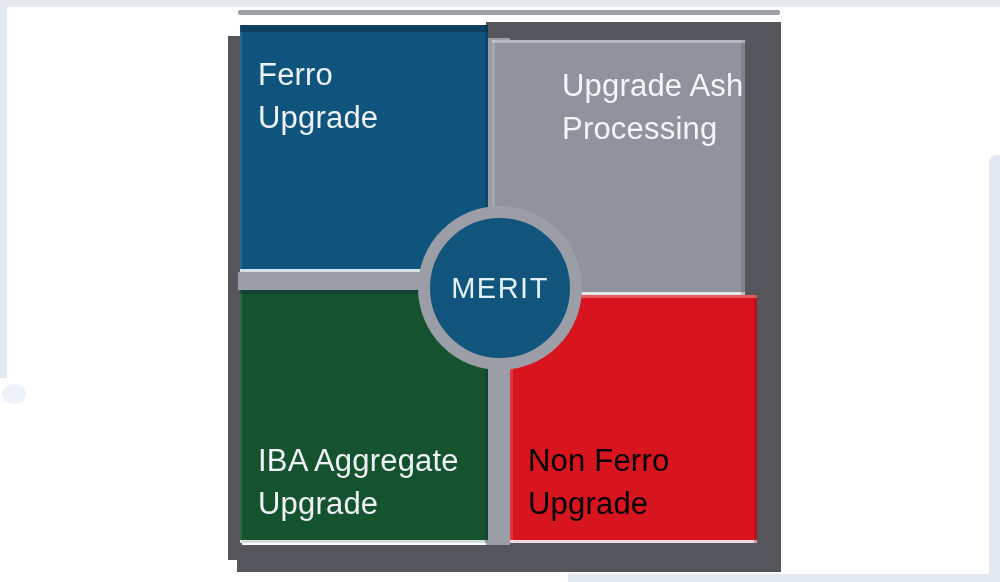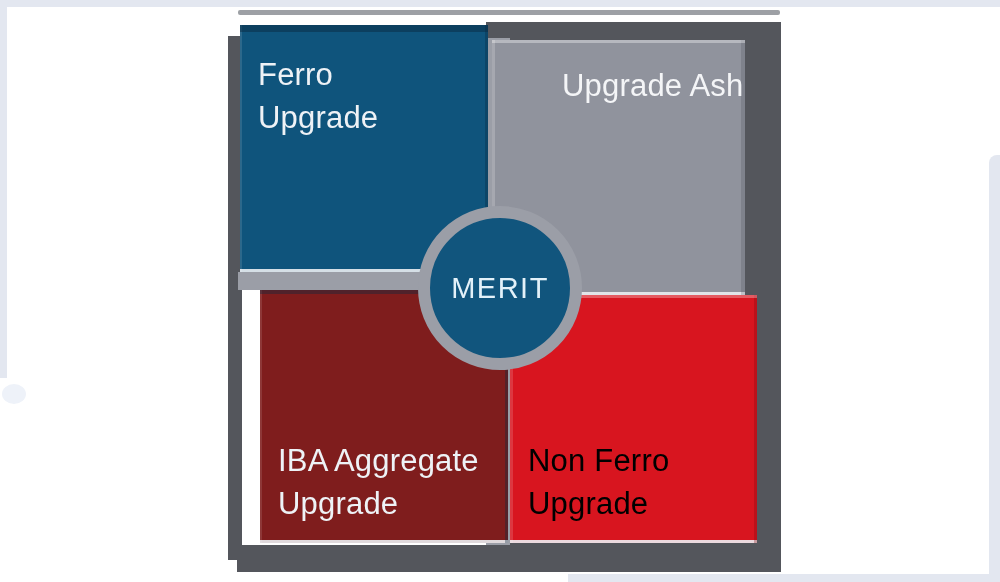--- a/index.html
+++ b/index.html
@@ -87,24 +87,25 @@
   <div class="abs tile tile-tl" style="background: rgb(15, 84, 124);">
     <div class="tile-label lbl-tl" style="color: rgb(238, 242, 246);">
       <div>Ferro</div>
       <div>Upgrade</div>
     </div>
   </div>
 
   <div class="abs tile tile-tr" style="background: rgb(144, 147, 157);">
     <div class="tile-label lbl-tr" style="color: rgb(244, 245, 247);">
       <div>Upgrade Ash</div>
+      <div>Processing</div>
     </div>
   </div>
 
-  <div class="abs tile tile-bl" style="background: #7f1d1d; margin-left: 20px;">
+  <div class="abs tile tile-bl" style="background: #14532d;">
     <div class="tile-label lbl-bl" style="color: rgb(238, 242, 246);">
       <div>IBA Aggregate</div>
       <div>Upgrade</div>
     </div>
   </div>
 
   <div class="abs tile tile-br" style="background: rgb(216, 21, 31);">
     <div class="tile-label lbl-br" style="color: #000000;">
       <div>Non Ferro</div>
       <div>Upgrade</div>

